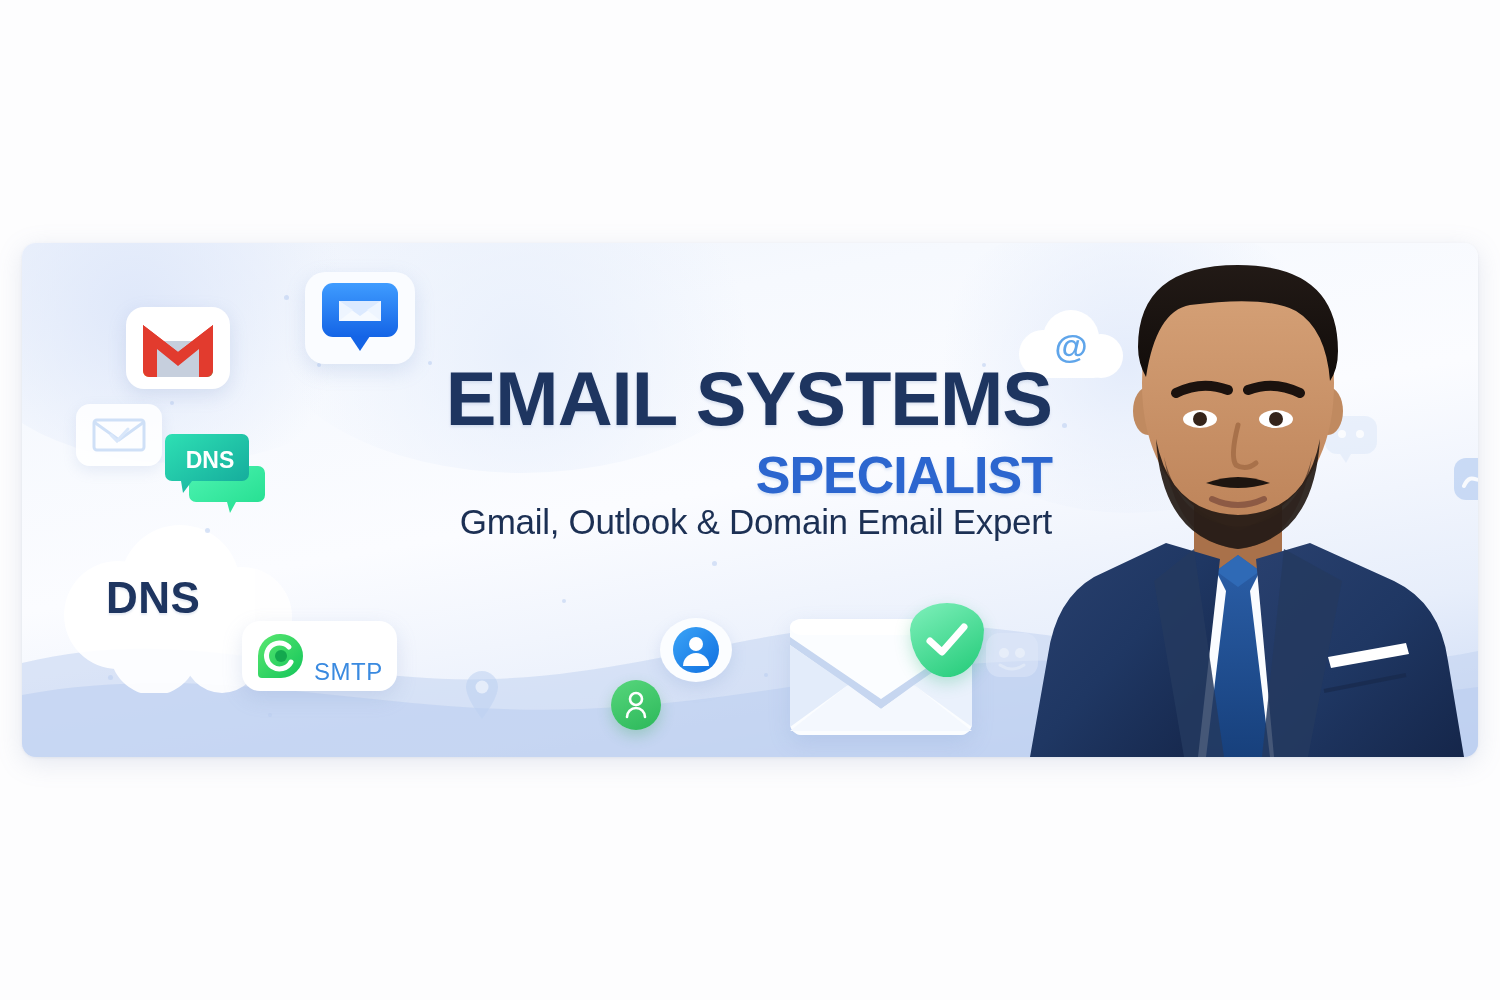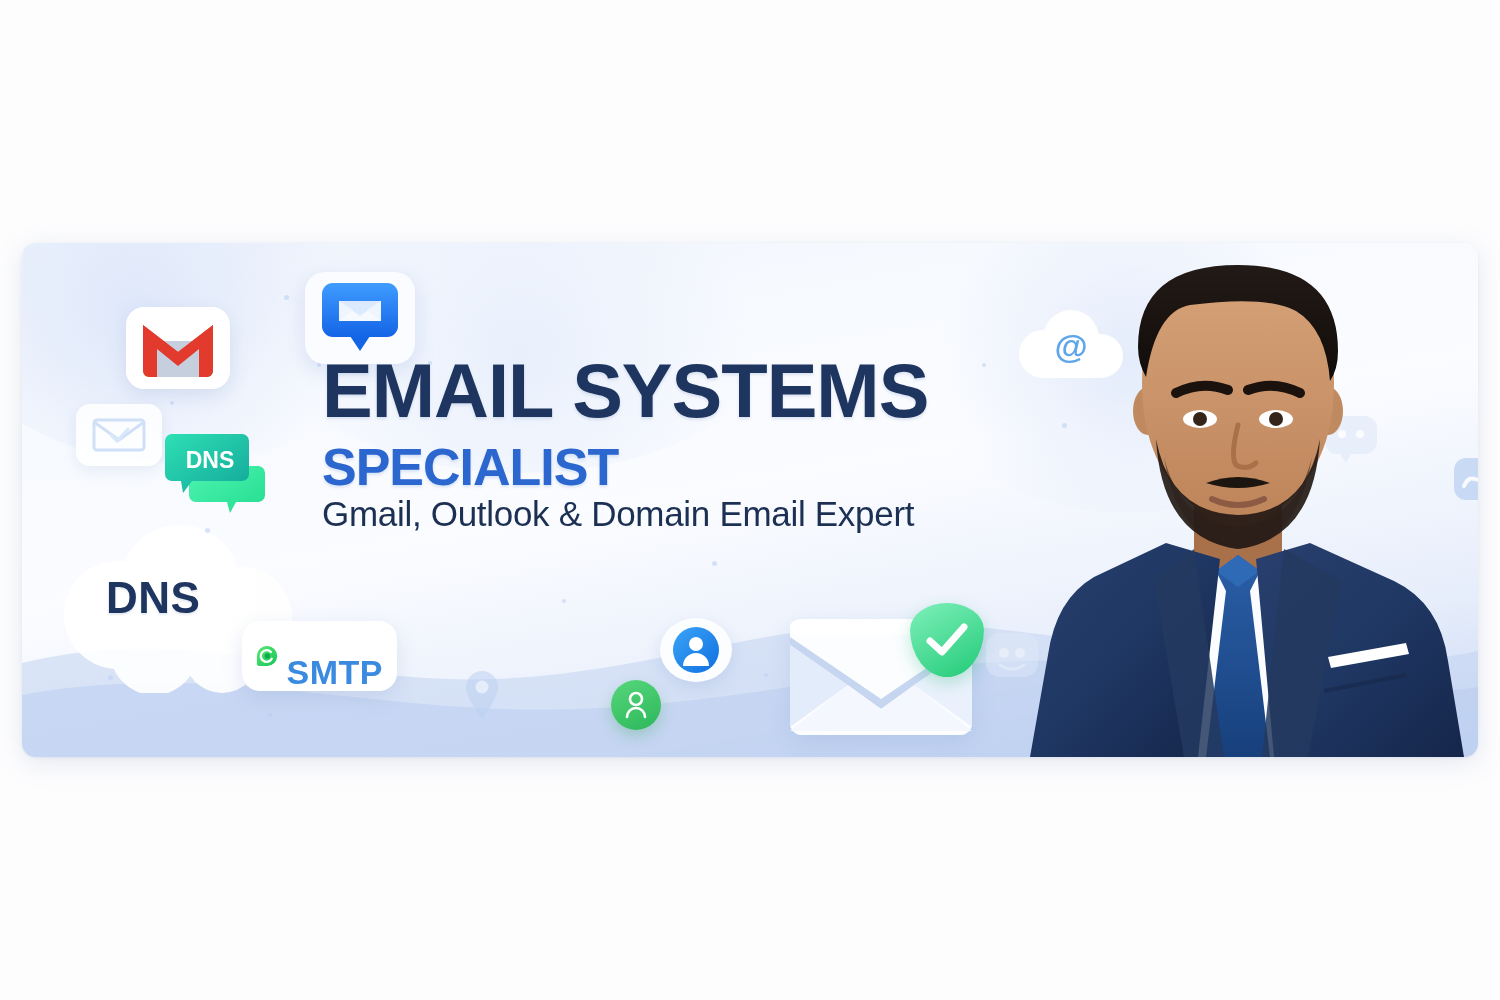--- a/index.html
+++ b/index.html
@@ -29,22 +29,22 @@
   .b3{ right:140px; top:-30px; width:420px; height:300px; background:radial-gradient(circle at 50% 50%,#e4ecfb 0%,rgba(228,236,251,0) 72%); }
 
   
   .wave{ position:absolute; left:0; bottom:0; width:100%; height:190px; }
 
   
   .cloud-lg{ position:absolute; left:24px; top:280px; width:300px; height:170px; }
 
   
   #headline{
-    position:absolute; left:300px; top:112px; width:730px;
-    text-align:left; z-index:6;
+    position:absolute; left:300px; top:120px; width:730px;
+    text-align:right; z-index:6;
   }
   #title-main{
     font-size:76px; line-height:.96; font-weight:bold;
     letter-spacing:-1px; color:#1e3560;
     text-shadow:0 2px 3px rgba(150,170,205,.30);
   }
   #title-sub{
     font-size:52px; line-height:1.04; font-weight:bold;
     letter-spacing:-1px; color:#2c66cf;
     text-shadow:0 2px 3px rgba(150,180,225,.35);
@@ -82,21 +82,21 @@
   
   #dns-word{ left:84px; top:330px; font-size:44px; font-weight:bold;
     color:#1e3560; letter-spacing:.5px; z-index:6;
     text-shadow:0 2px 2px rgba(150,170,205,.25); }
 
   
   #smtp{ left:220px; top:378px; width:155px; height:70px;
     background:#fff; border-radius:18px;
     box-shadow:0 7px 20px rgba(130,155,200,.22);
     display:flex; align-items:center; gap:8px; padding:0 14px; }
-  #smtp-text{ font-size:34px; font-weight:bold; color:#3a8ae0; letter-spacing:.5px;margin-top:32px; }
+  #smtp-text{ font-size:24px; font-weight:normal; color:#3a8ae0; letter-spacing:.5px;margin-top:32px; }
 
   
   #user-blue{ left:638px; top:375px; width:72px; height:64px;
     background:#fbfdff; border-radius:50%;
     box-shadow:0 6px 16px rgba(120,150,205,.20);
     display:flex; align-items:center; justify-content:center; }
 
   
   #user-green{ left:589px; top:437px; width:50px; height:50px;
     border-radius:50%;

